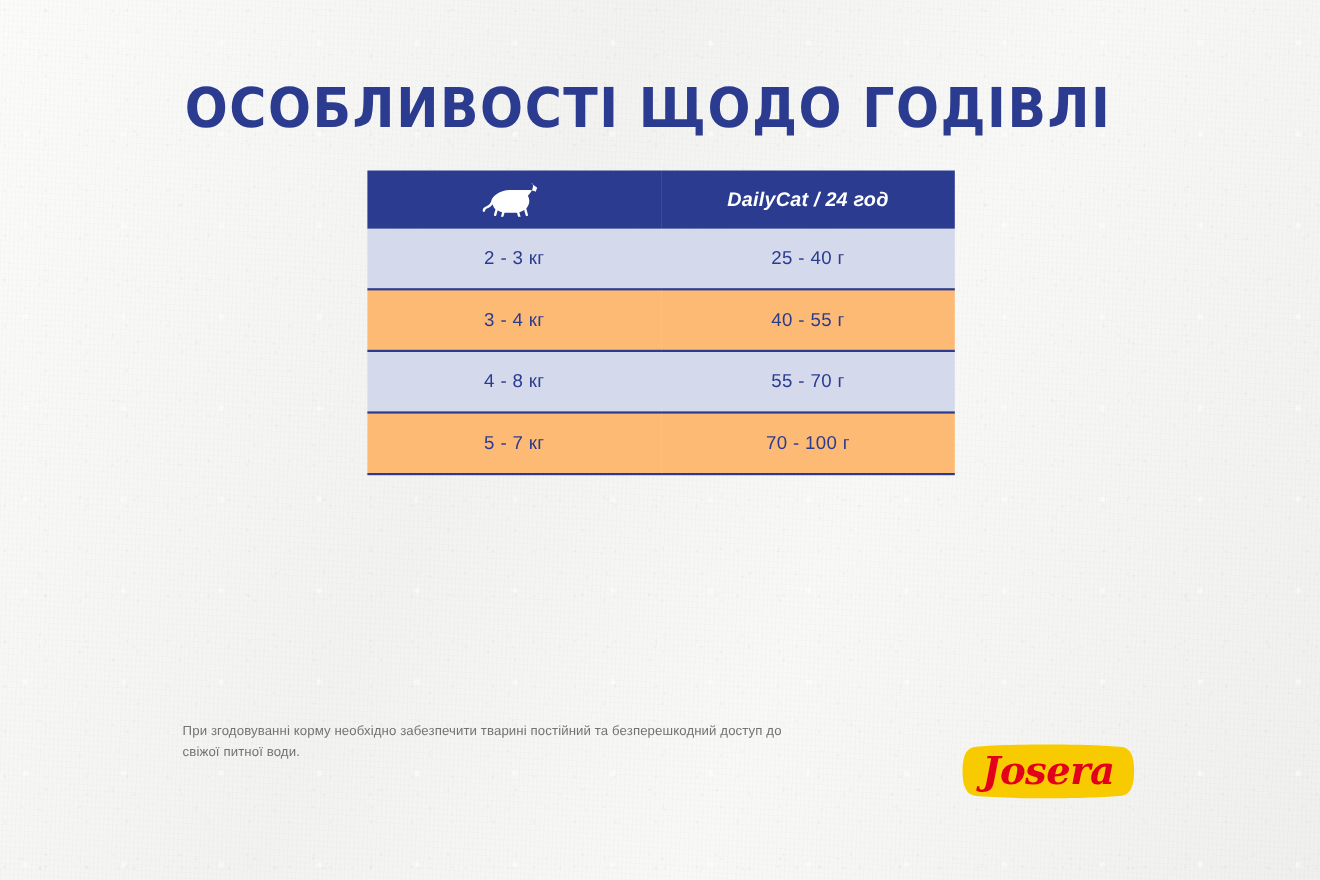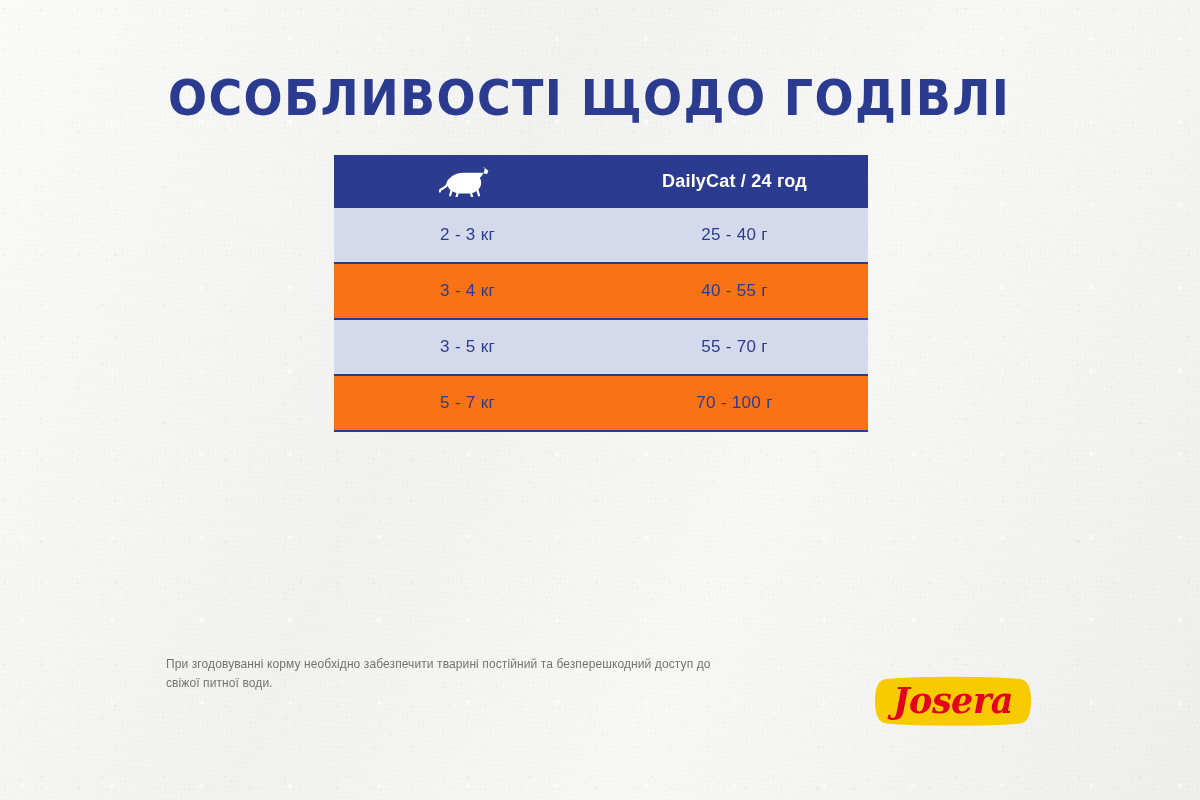--- a/index.html
+++ b/index.html
@@ -74,20 +74,21 @@
 
   #feeding-table col.col-weight { width: 50%; }
   #feeding-table col.col-amount { width: 50%; }
 
   #feeding-table thead th {
     background-color: #2b3b8f;
     height: 53px;
     padding: 0;
     vertical-align: middle;
     text-align: center;
+    font-style: italic;
   }
 
   .header-icon-cell svg {
     display: block;
     margin: 0 auto;
     width: 62px;
     height: 30px;
   }
 
   .header-label {
@@ -105,21 +106,21 @@
     vertical-align: middle;
     font-size: 17px;
     color: #2b3b8f;
     letter-spacing: 0.3px;
     border-bottom: 2px solid #2b3b8f;
     white-space: nowrap;
     margin-left: 25px;
   }
 
   #feeding-table tbody tr.row-tint td { background-color: #d4d9ec; }
-  #feeding-table tbody tr.row-plain td { background-color: #f97316; }
+  #feeding-table tbody tr.row-plain td { background-color: #fdba74; }
 
   
   #feeding-note {
     position: absolute;
     left: 166px;
     top: 643px;
     width: 560px;
     color: #737373;
     font-size: 12px;
     line-height: 19px;
@@ -177,21 +178,21 @@
   <tbody>
     <tr class="row-tint">
       <td>2 - 3 кг</td>
       <td>25 - 40 г</td>
     </tr>
     <tr class="row-plain">
       <td>3 - 4 кг</td>
       <td>40 - 55 г</td>
     </tr>
     <tr class="row-tint">
-      <td>3 - 5 кг</td>
+      <td>4 - 8 кг</td>
       <td>55 - 70 г</td>
     </tr>
     <tr class="row-plain">
       <td>5 - 7 кг</td>
       <td>70 - 100 г</td>
     </tr>
   </tbody>
 </table>
 
 <p id="feeding-note">При згодовуванні корму необхідно забезпечити тварині постійний та безперешкодний доступ до свіжої питної води.</p>

